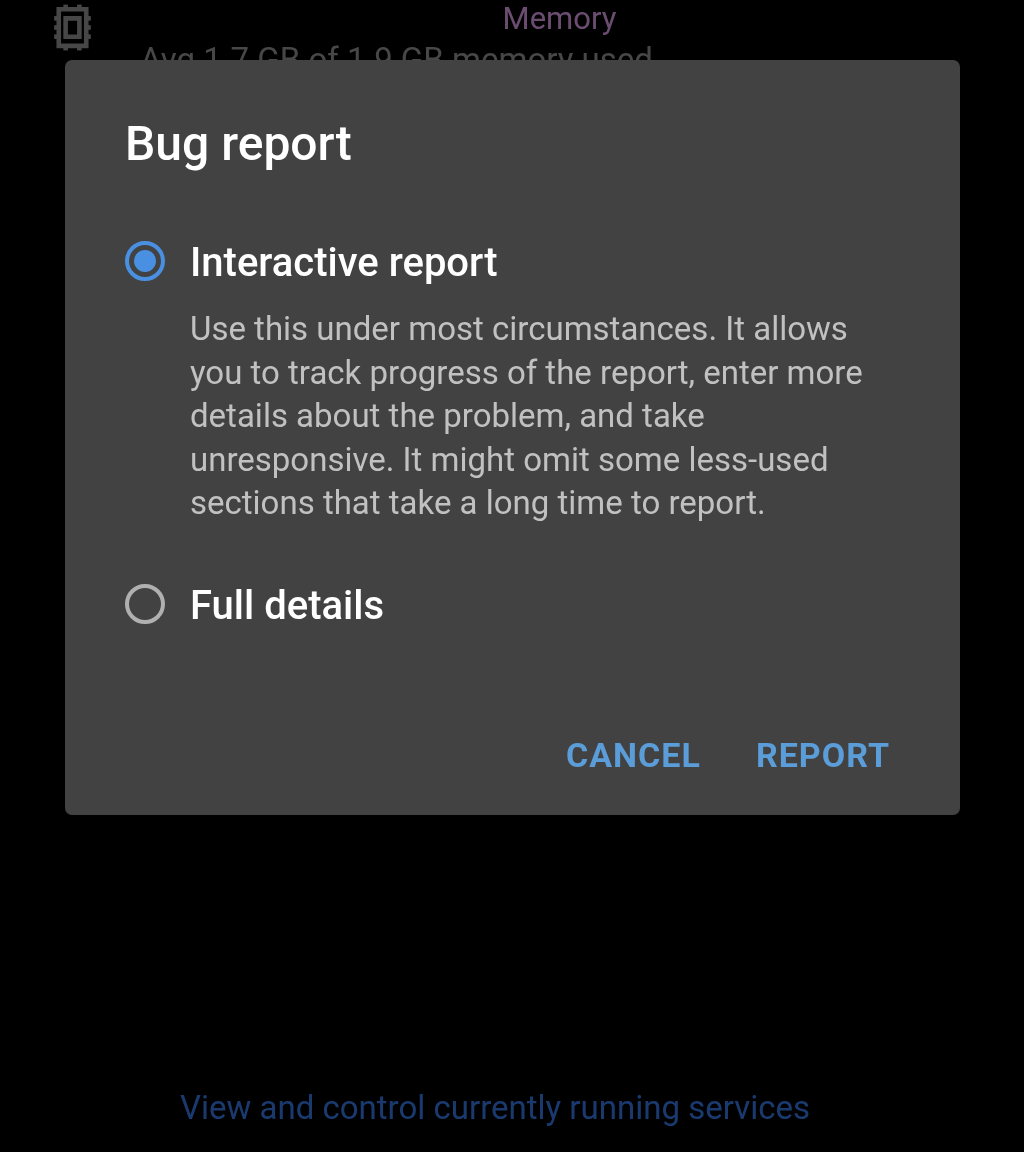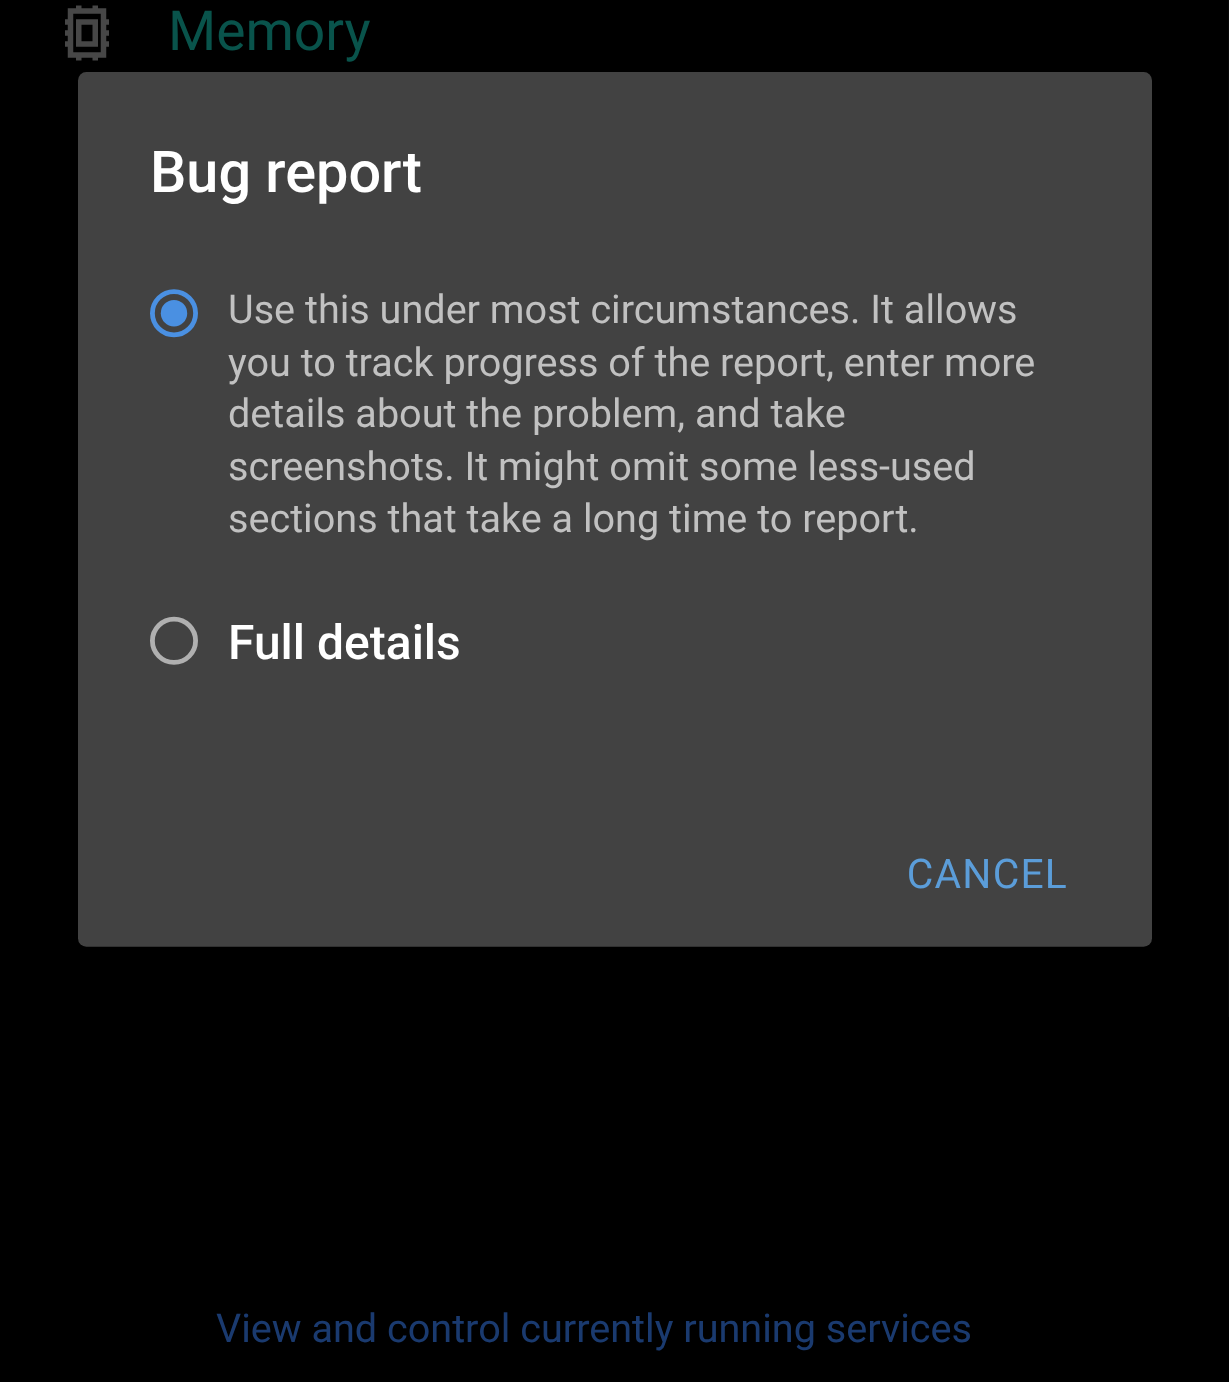--- a/index.html
+++ b/index.html
@@ -37,23 +37,24 @@
       height: 55px;
       flex-shrink: 0;
       margin-top: 0;
     }
     
     .bg-text {
       flex: 1;
     }
     
     .bg-title {
-      font-size: 46px;
-      color: #14b8a6;
+      font-size: 31px;
+      color: #f0abfc;
       line-height: 1.2;
+      text-align: center;
     }
     
     .bg-subtitle {
       font-size: 33px;
       color: #9d9d9d;
       line-height: 1.3;
       margin-top: 2px;
     }
     
     .bg-bottom {
@@ -153,28 +154,27 @@
     .dialog-buttons {
       display: flex;
       justify-content: flex-end;
       gap: 55px;
       margin-top: 85px;
       padding-right: 20px;
     }
     
     .dialog-button {
       font-size: 34px;
-      font-weight: 400;
+      font-weight: 700;
       color: #5b9dd9;
       letter-spacing: 1px;
       background: none;
       border: none;
       cursor: pointer;
       font-family: inherit;
-      margin-top: 44px;
     }
     
     .chip-icon-svg {
       width: 55px;
       height: 55px;
     }
   </style>
 </head>
 <body>
 
@@ -208,29 +208,31 @@
 
 <div class="dialog">
   <div class="dialog-title">Bug report</div>
 
   <div class="radio-option">
     <div class="radio-button">
       <div class="radio-outer selected"></div>
       <div class="radio-inner"></div>
     </div>
     <div class="option-content">
-      <div class="option-description">Use this under most circumstances. It allows you to track progress of the report, enter more details about the problem, and take screenshots. It might omit some less-used sections that take a long time to report.</div>
+      <div class="option-title">Interactive report</div>
+      <div class="option-description">Use this under most circumstances. It allows you to track progress of the report, enter more details about the problem, and take unresponsive. It might omit some less-used sections that take a long time to report.</div>
     </div>
   </div>
 
   <div class="radio-option">
     <div class="radio-button">
       <div class="radio-outer"></div>
     </div>
     <div class="option-content">
       <div class="option-title">Full details</div>
     </div>
   </div>
 
   <div class="dialog-buttons">
     <button class="dialog-button">CANCEL</button>
+    <button class="dialog-button">REPORT</button>
   </div>
 </div>
 
 </body></html>

